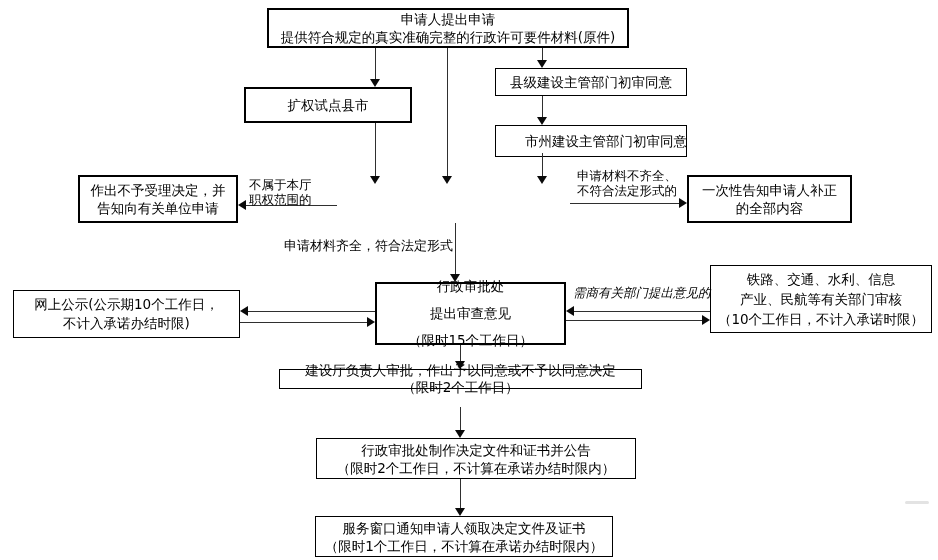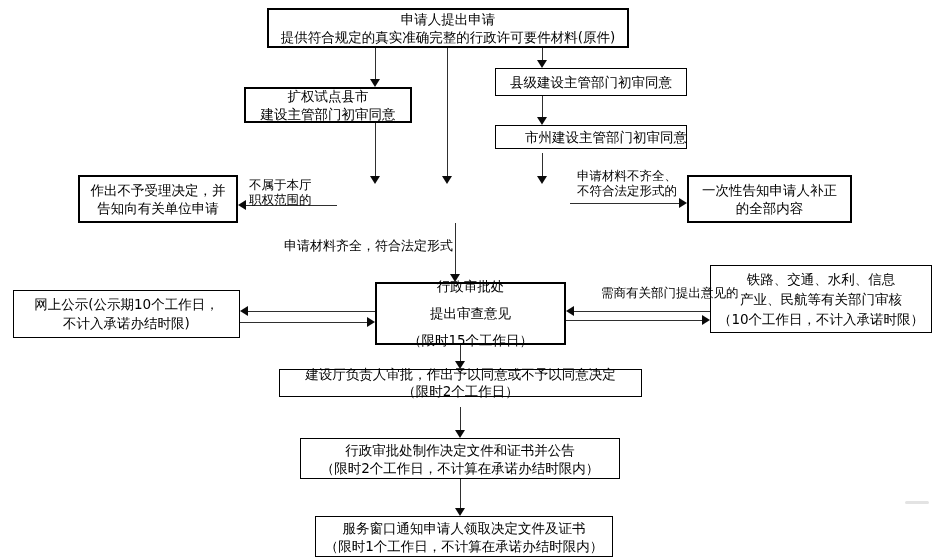--- a/index.html
+++ b/index.html
@@ -26,29 +26,29 @@
     line-height: 18px;
     white-space: nowrap;
   }
   .node.bold-border { border-width: 2px; }
   .node-line { display: block; }
 
   
   .n-applicant        { left:267px; top:8px;   width:362px; height:40px; }
   .n-pilot-county     { left:244px; top:87px;  width:168px; height:36px; }
   .n-county-review    { left:495px; top:68px;  width:192px; height:28px; }
-  .n-city-review      { left:495px; top:125px; width:192px; height:24px;padding-left:30px; }
+  .n-city-review      { left:495px; top:125px; width:192px; height:32px;padding-left:30px; }
   .n-service-window   { left:337px; top:184px; width:233px; height:39px; }
   .n-reject-decision  { left:78px;  top:175px; width:160px; height:48px; }
   .n-onetime-notice   { left:687px; top:175px; width:165px; height:48px; }
   .n-approval-office  { left:375px; top:282px; width:191px; height:63px; line-height:19px;gap:8px; }
   .n-online-publicity { left:13px;  top:290px; width:227px; height:48px; line-height:19px;align-items:center; }
   .n-related-depts    { left:710px; top:265px; width:222px; height:68px; line-height:20px; }
-  .n-leader-approval  { left:279px; top:369px; width:363px; height:28px; line-height:17px; }
-  .n-make-documents   { left:300px; top:438px; width:320px; height:41px; }
+  .n-leader-approval  { left:279px; top:369px; width:363px; height:20px; line-height:17px; }
+  .n-make-documents   { left:316px; top:438px; width:320px; height:41px; }
   .n-notify-pickup    { left:315px; top:516px; width:298px; height:41px; }
 
   .vline { position: absolute; width: 1px; background: #2f2f2f; }
   .hline { position: absolute; height: 1px; background: #2f2f2f; }
 
   .arrow-down {
     position: absolute; width: 0; height: 0;
     border-left: 5px solid transparent;
     border-right: 5px solid transparent;
     border-top: 8px solid #0a0a0a;
@@ -70,21 +70,21 @@
     position: absolute;
     font-size: 12.5px;
     line-height: 15px;
     color: #000000;
     white-space: nowrap;
     text-align: center;
   }
   .lbl-out-of-scope { left:249px; top:177px; }
   .lbl-incomplete   { left:577px; top:168px; }
   .lbl-complete     { left:284px; top:238px; font-size:13px; }
-  .lbl-consult      { left:601px; top:285px; }
+  .lbl-consult      { left:573px; top:285px;font-style:italic; }
 
   .smudge {
     position: absolute;
     left: 905px; top: 501px;
     width: 24px; height: 3px;
     background: #e3e3e3;
     border-radius: 2px;
   }
 </style>
 </head>
@@ -92,21 +92,20 @@
 
 <div class="canvas">
 
   <div class="node bold-border n-applicant">
     <span class="node-line">申请人提出申请</span>
     <span class="node-line">提供符合规定的真实准确完整的行政许可要件材料(原件)</span>
   </div>
 
   <div class="node bold-border n-pilot-county">
     <span class="node-line">扩权试点县市</span>
-    <span class="node-line">建设主管部门初审同意</span>
   </div>
 
   <div class="node n-county-review">
     <span class="node-line">县级建设主管部门初审同意</span>
   </div>
 
   <div class="node n-city-review">
     <span class="node-line">市州建设主管部门初审同意</span>
   </div>
 

